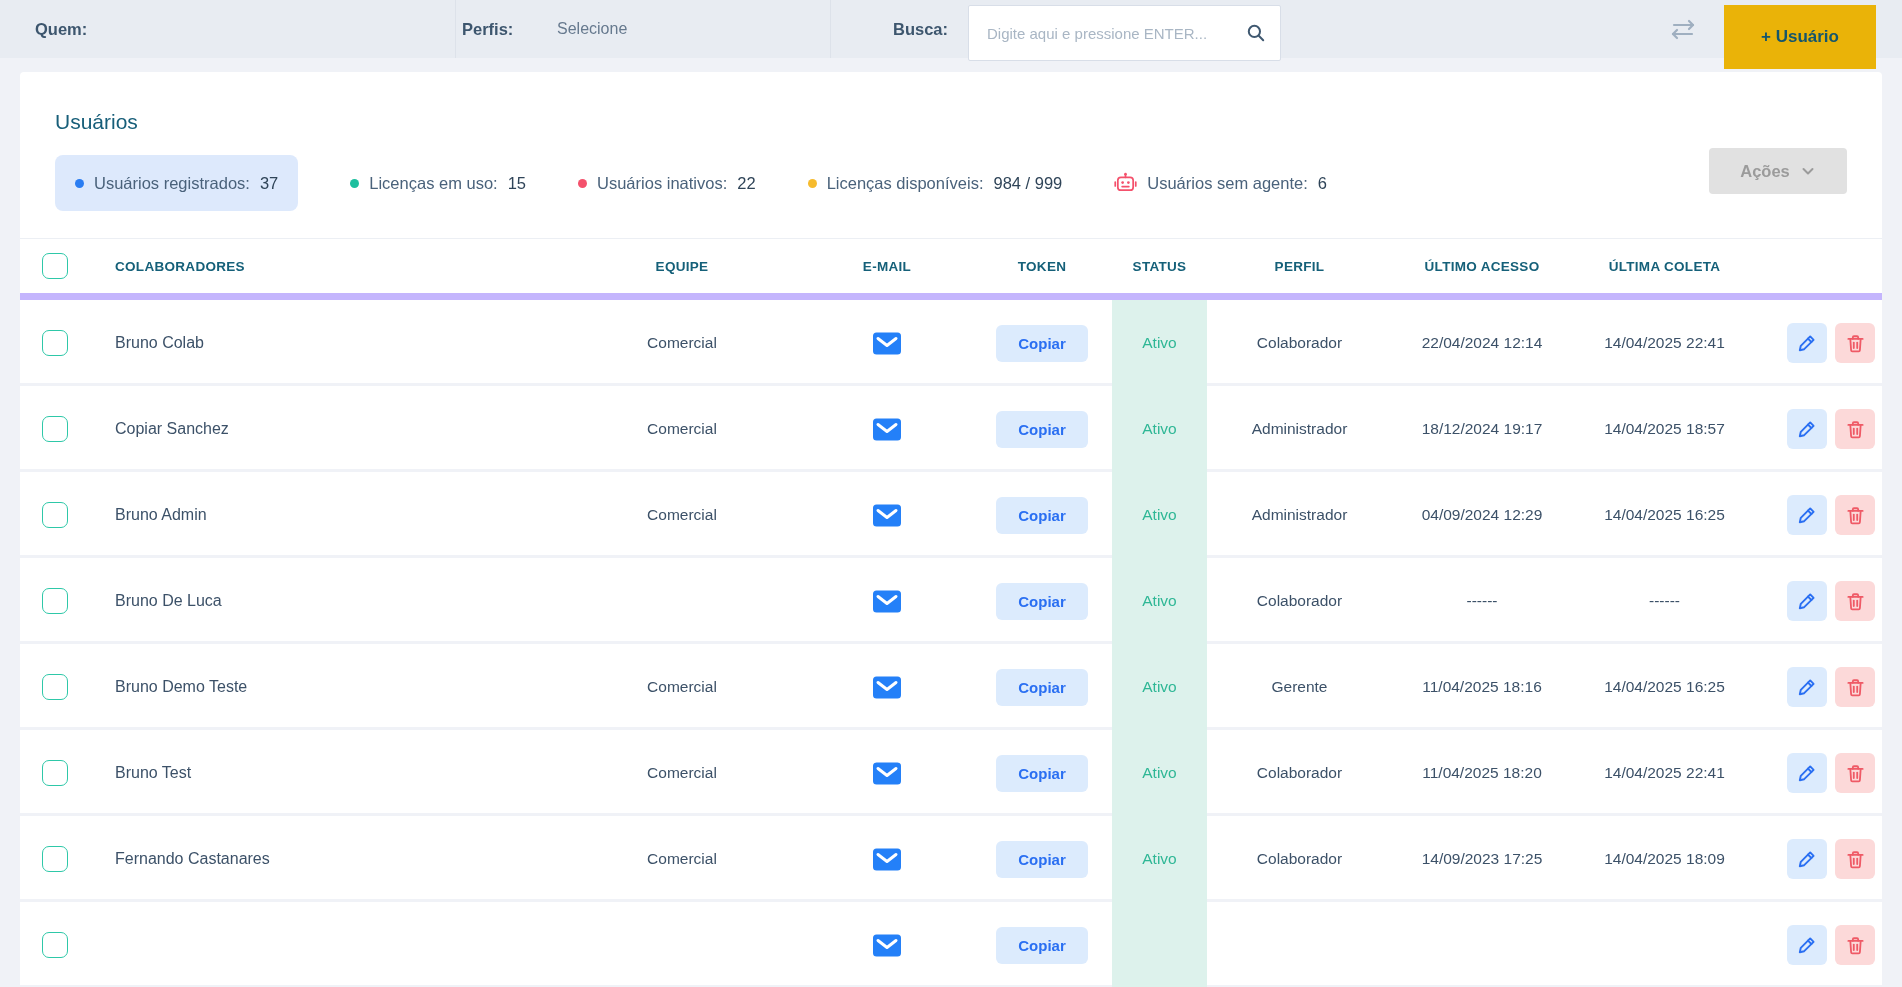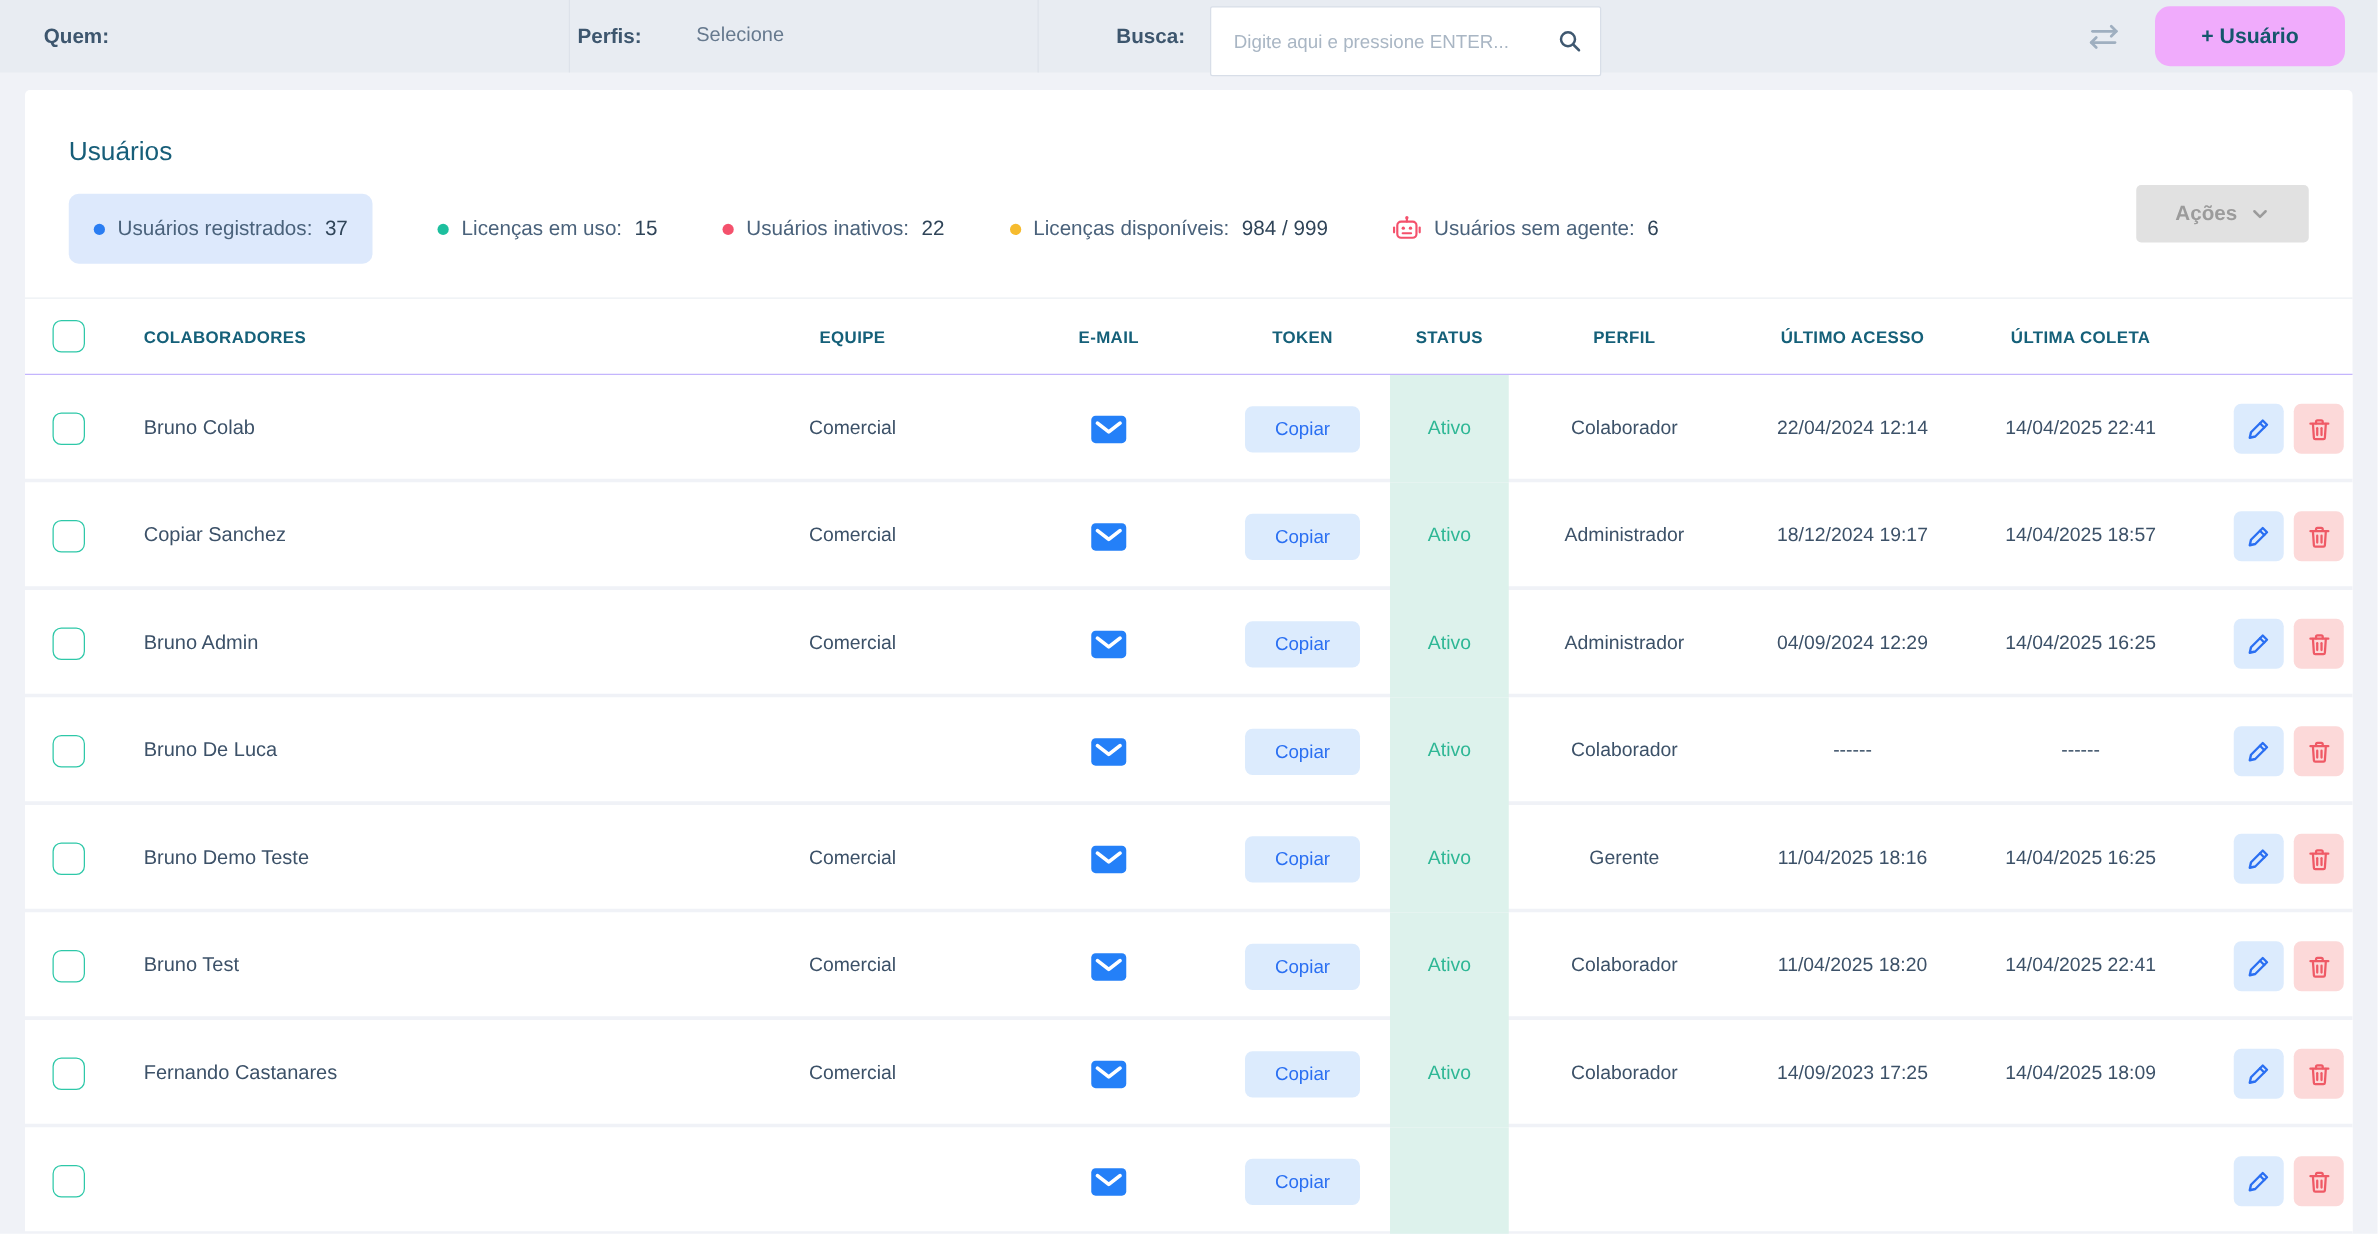--- a/index.html
+++ b/index.html
@@ -30,22 +30,22 @@
     flex:1; border:none; outline:none; background:transparent;
     font-family:"Liberation Sans", sans-serif;
     font-size:15px; color:#3f5870; padding:0 6px 0 18px;
   }
   .search-box input::placeholder { color:#a9b6c4; }
   .search-icon-wrap { padding-right:14px; display:flex; align-items:center; cursor:pointer; }
 
   .swap-wrap { position:absolute; left:1668px; top:0; height:58px; display:flex; align-items:center; cursor:pointer; }
 
   .add-user-btn {
-    position:absolute; left:1724px; top:5px; width:152px; height:48px;
-    background:#f0abfc; border:none; border-radius:12px; cursor:pointer;
+    position:absolute; left:1724px; top:5px; width:152px; height:64px;
+    background:#eab308; border:none; border-radius:0; cursor:pointer;
     font-family:"Liberation Sans", sans-serif;
     font-size:17px; font-weight:bold; color:#15566c;
     display:flex; align-items:center; justify-content:center;
   }
 
   
   .card {
     position:absolute; top:72px; left:20px; width:1862px; height:915px;
     background:#ffffff; border-radius:4px 4px 0 0;
   }
@@ -66,21 +66,21 @@
     display:flex; align-items:center; justify-content:center; gap:10px;
   }
 
   
   .table { margin-top:34px; }
   .grid-row {
     display:grid;
     grid-template-columns:72px 470px 240px 170px 140px 95px 185px 180px 185px 125px;
     align-items:center;
   }
-  .thead { height:62px; border-top:1px solid #eceff4; border-bottom:1px solid #c4b5fd; }
+  .thead { height:62px; border-top:1px solid #eceff4; border-bottom:7px solid #c4b5fd; }
   .th {
     font-size:13.5px; font-weight:bold; color:#156079; letter-spacing:.3px;
     text-align:center;
   }
   .th.left { text-align:left; padding-left:23px; }
 
   .row { height:86px; border-bottom:3px solid #f0f2f7; background:#fff; }
   .cell { text-align:center; font-size:15.5px; color:#3c5168; }
   .cell.name { text-align:left; padding-left:23px; font-size:16px; }
   .cell.full { height:86px; display:flex; align-items:center; justify-content:center; }
@@ -89,21 +89,21 @@
     width:26px; height:26px; margin-left:22px;
     border:1.5px solid #2ec8a8; border-radius:7px; background:#fff; cursor:pointer;
   }
 
   .email-btn { display:flex; justify-content:center; cursor:pointer; }
 
   .copy-btn {
     width:92px; height:37px; margin:0 auto;
     background:#dcebfd; border:none; border-radius:6px; cursor:pointer;
     font-family:"Liberation Sans", sans-serif;
-    font-size:15px; color:#2a6ff2; display:flex; align-items:center; justify-content:center;
+    font-size:15px; color:#2a6ff2; display:flex; align-items:center; justify-content:center;font-weight:bold;
   }
 
   .status-cell { background:#ddf2ec; color:#2eb795; font-size:15.5px; }
 
   .row-actions { display:flex; gap:8px; padding-left:30px; }
   .icon-btn {
     width:40px; height:40px; border:none; border-radius:6px; cursor:pointer;
     display:flex; align-items:center; justify-content:center; padding:0;
   }
   .icon-btn.edit { background:#dcebfd; }

